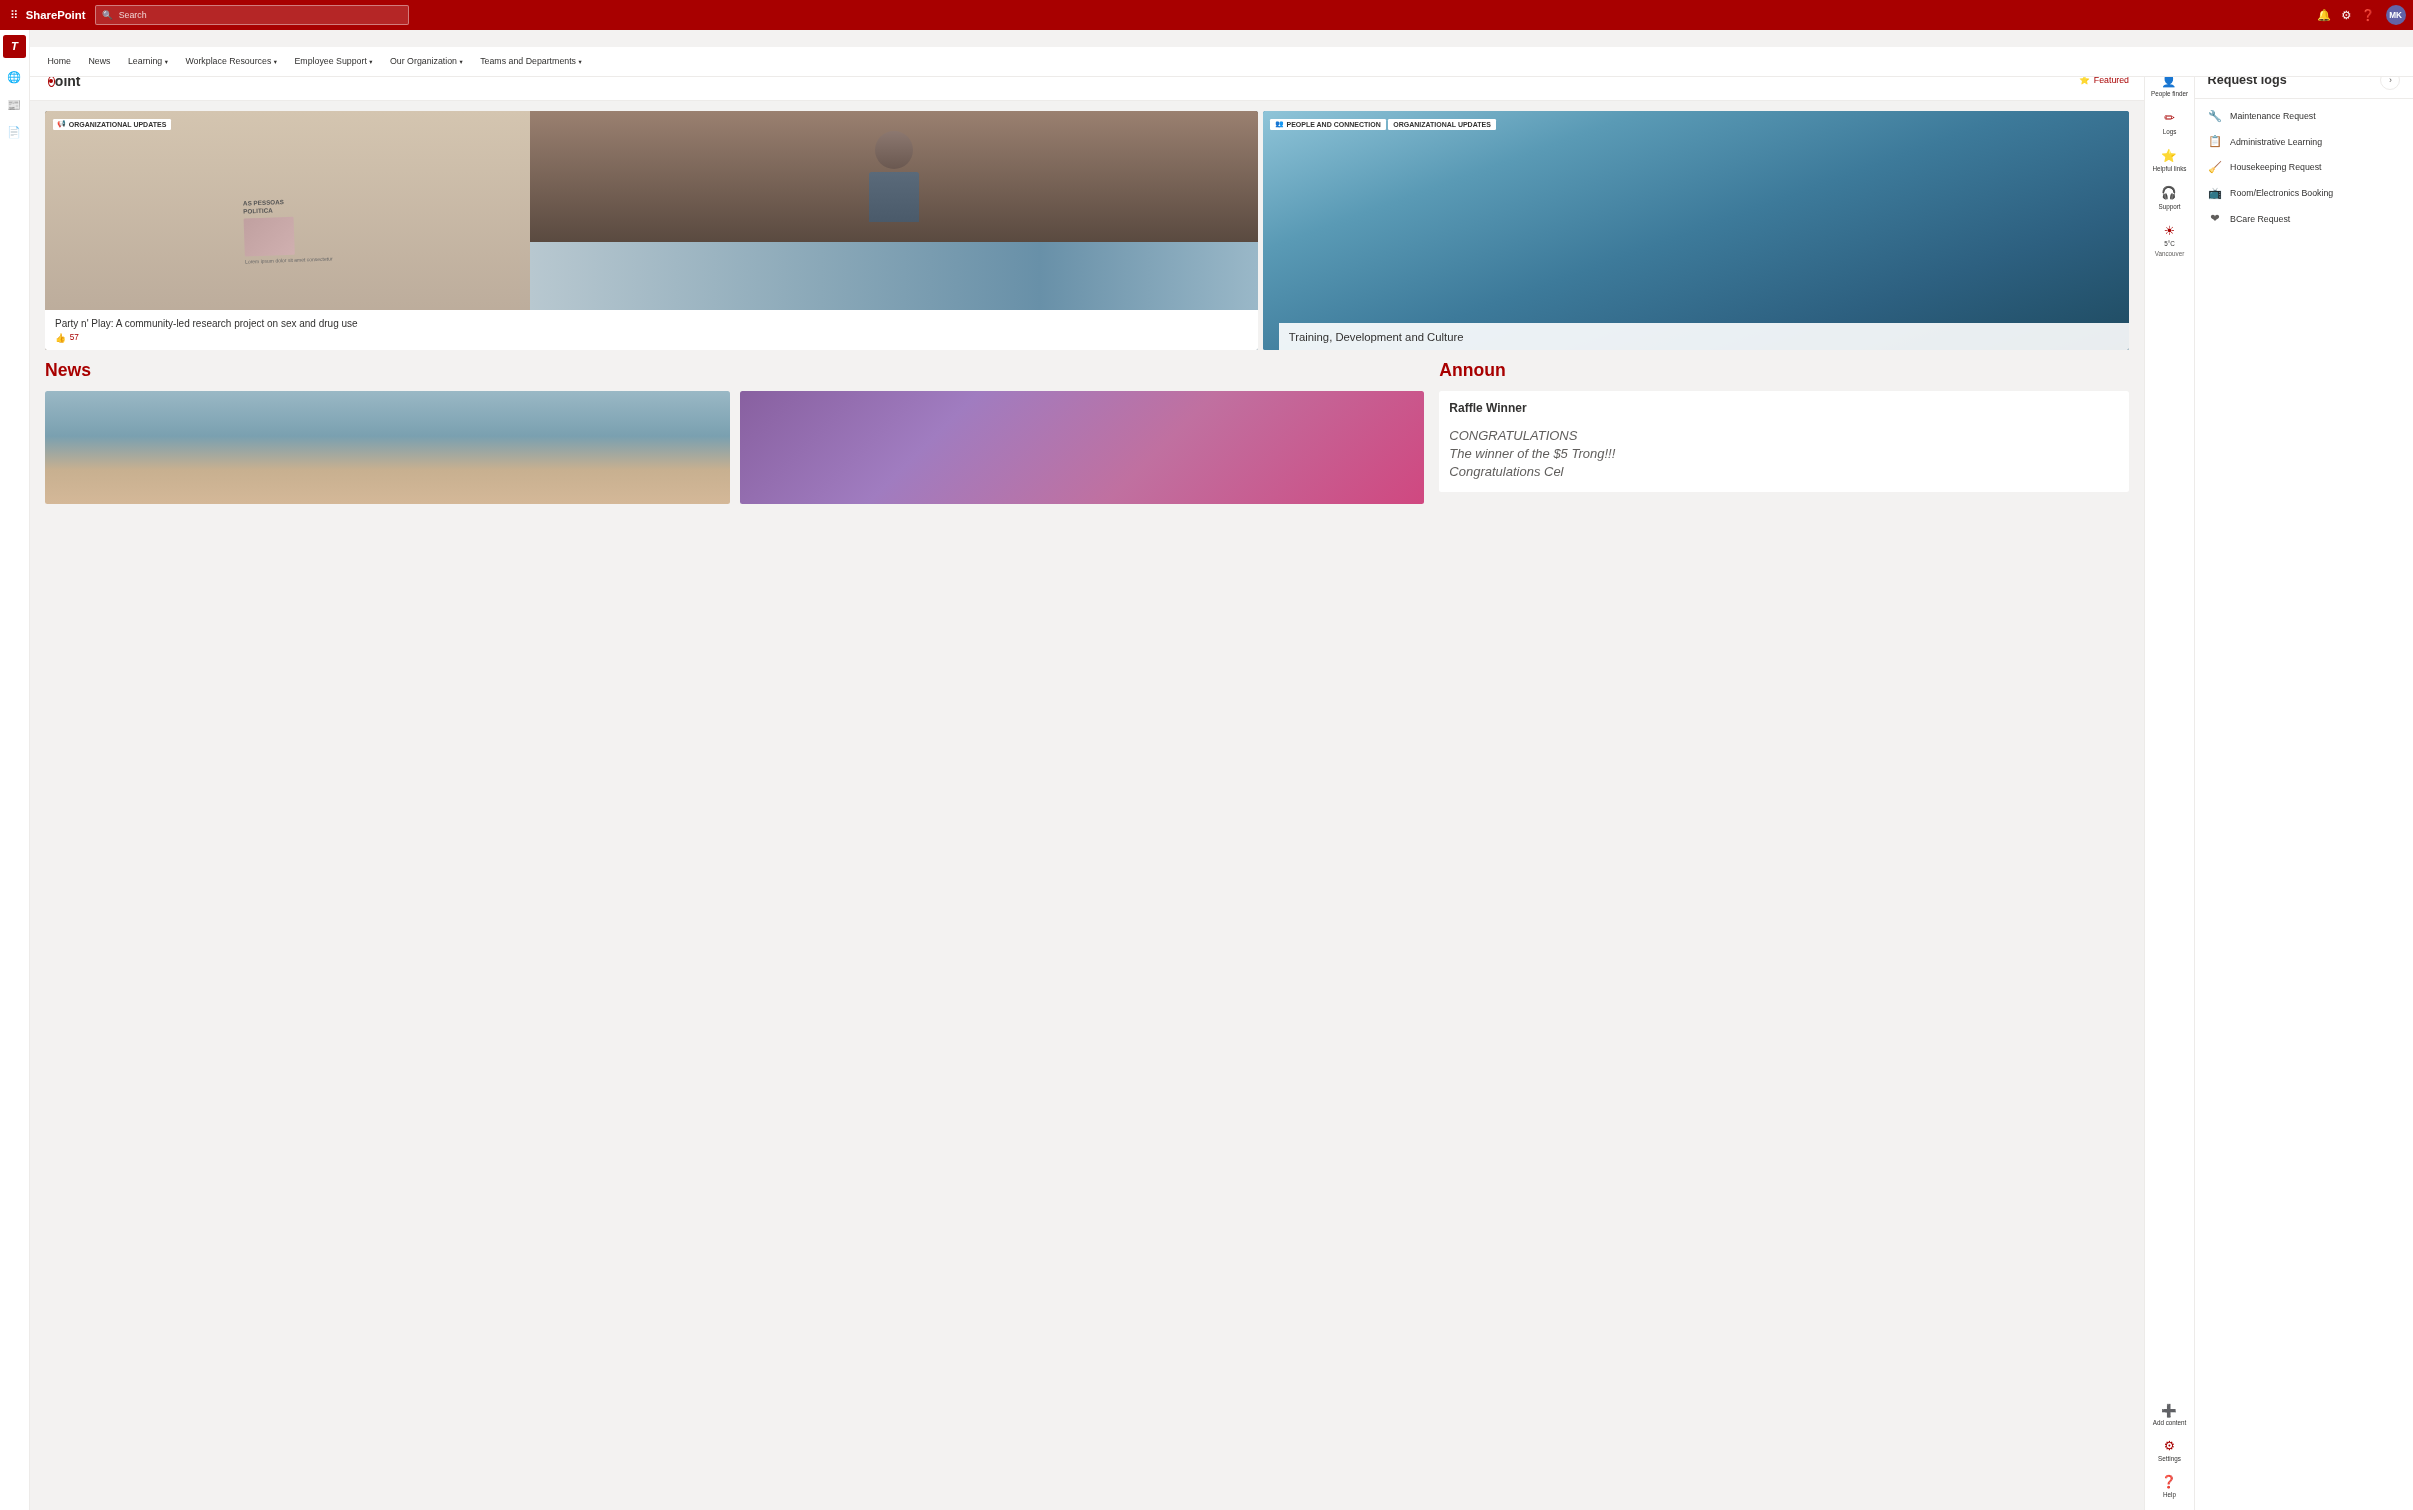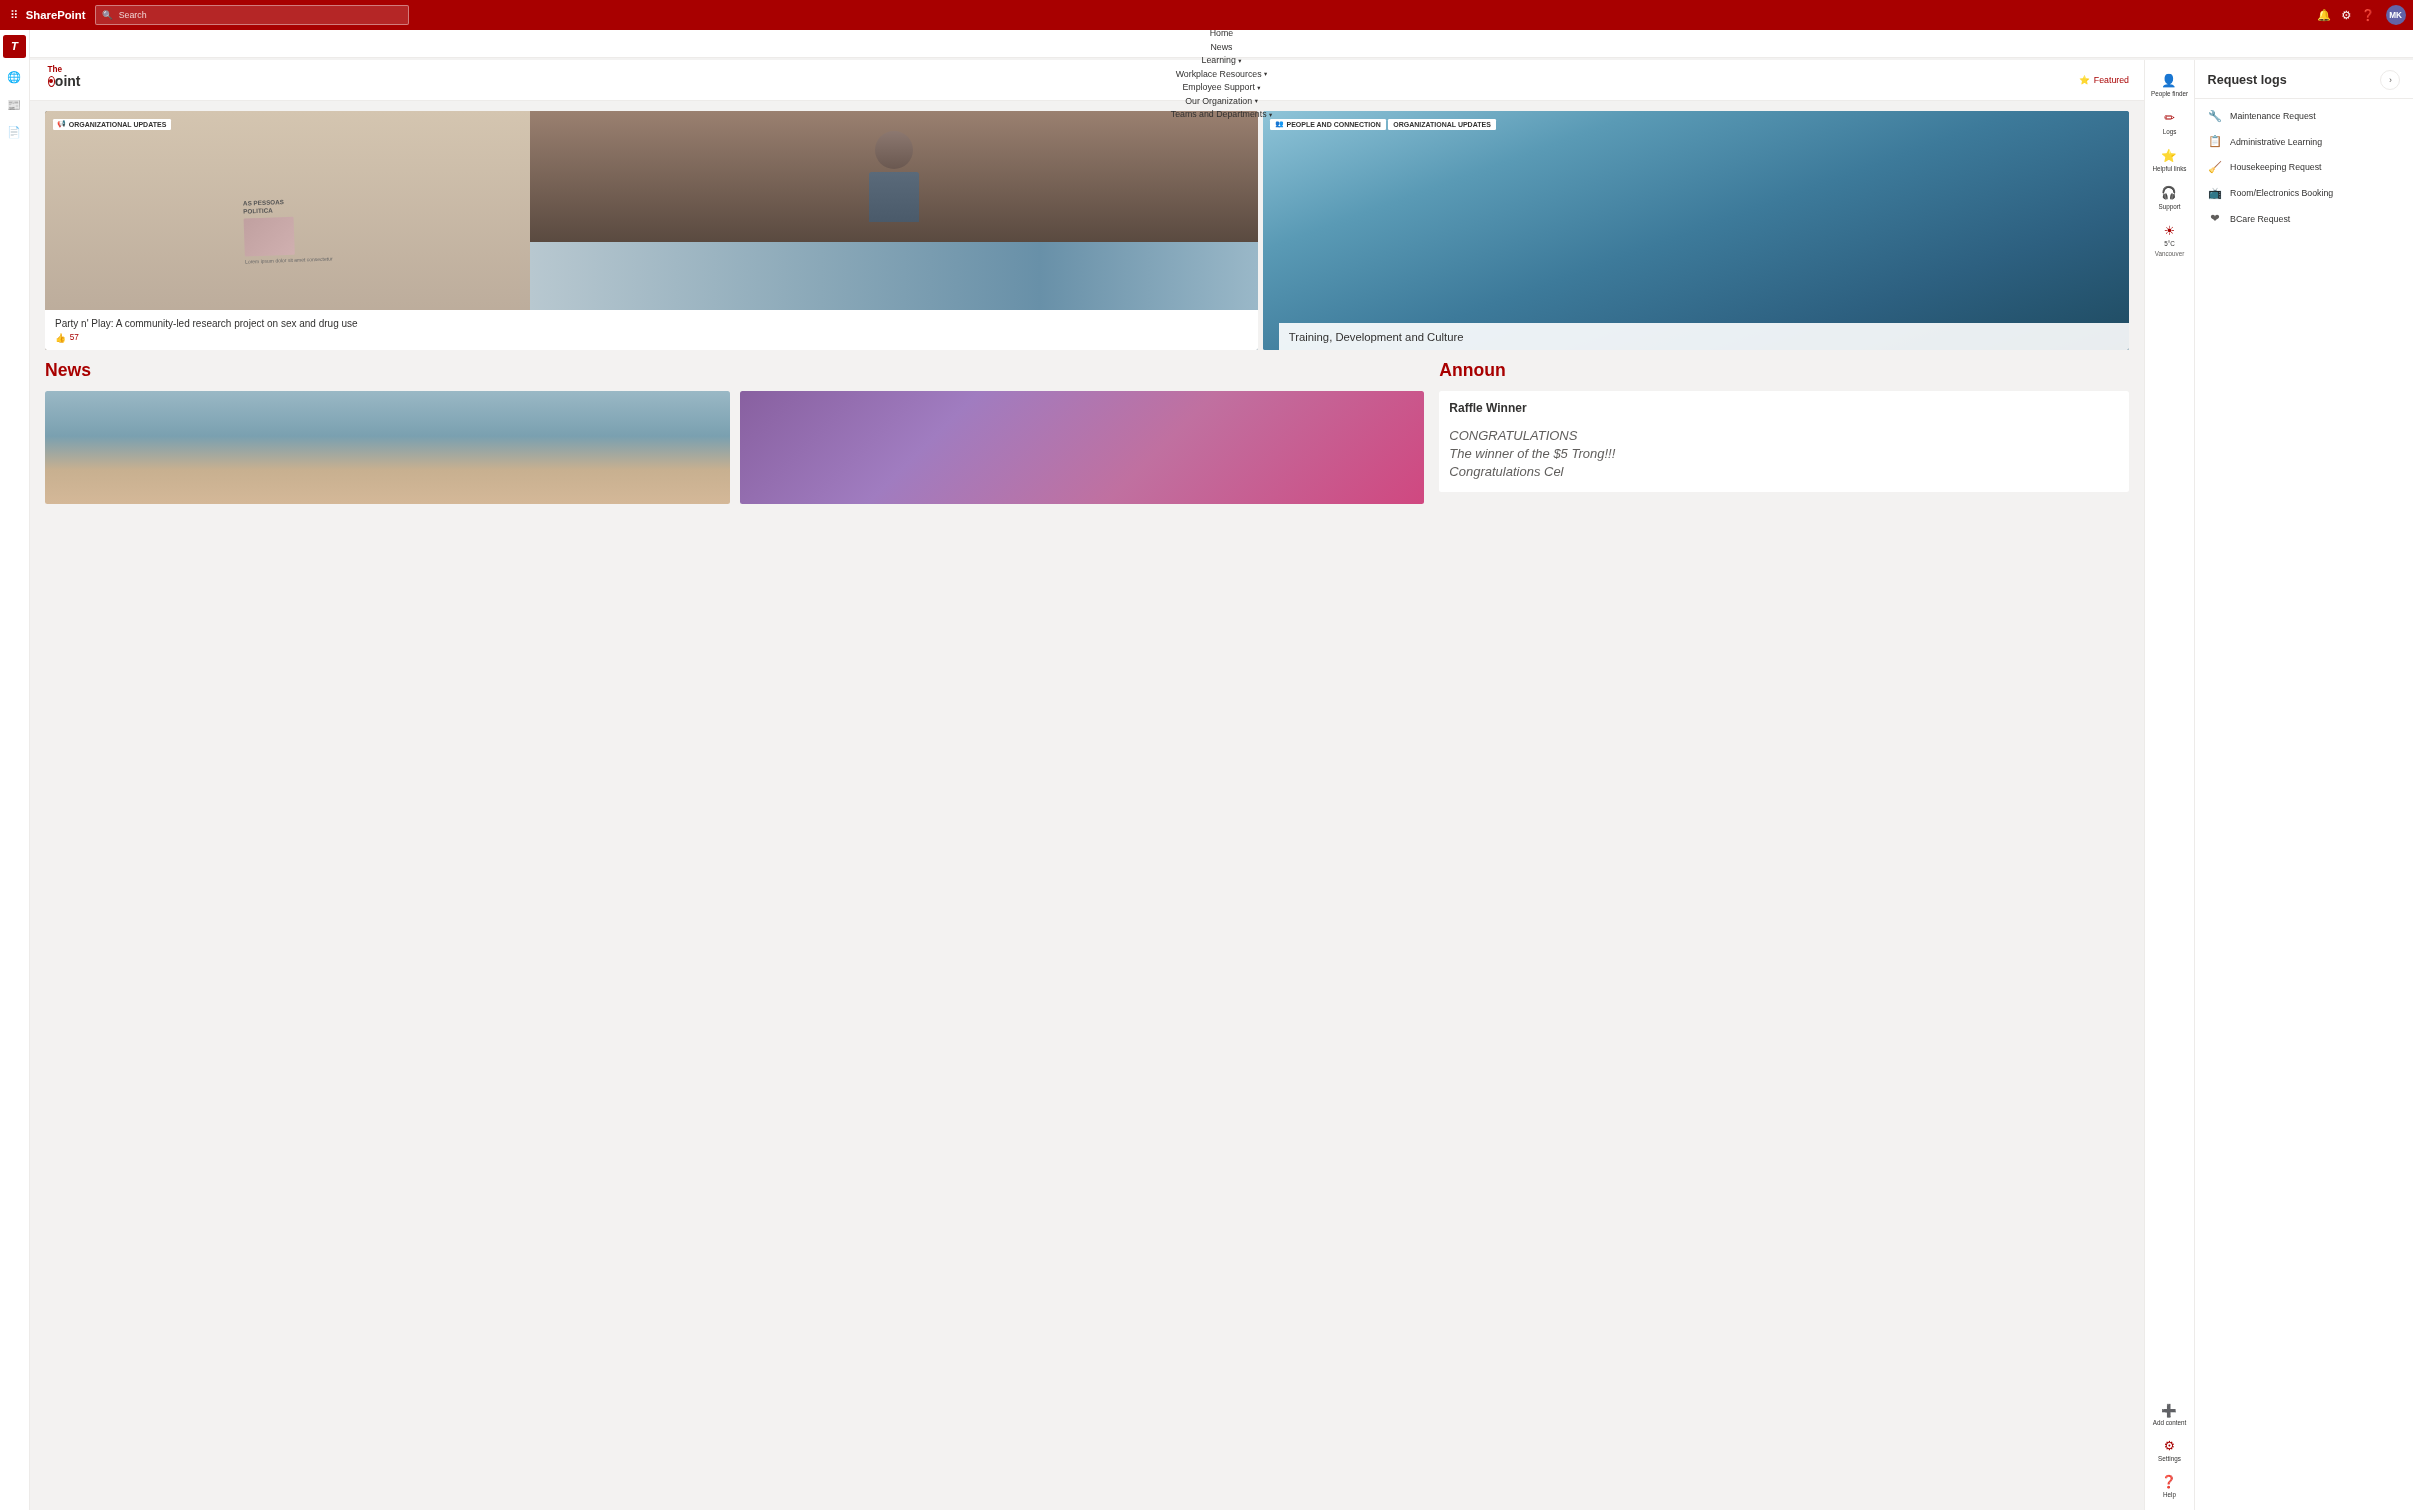--- a/index.html
+++ b/index.html
@@ -88,32 +88,31 @@
       border-radius: 2.5px;
       display: flex; align-items: center; justify-content: center;
       cursor: pointer;
       color: #605e5c;
       font-size: 11.3px;
     }
 
     
     .nav-bar {
       position: fixed;
-      top: 28px;
+      top: 47px;
       left: 30px;
       right: 0;
       height: 30px;
       background: white;
       border-bottom: 0.6px solid #edebe9;
       display: flex;
       align-items: center;
       padding: 0 10px;
       gap: 2.5px;
       z-index: 800;
-      flex-direction: column;
     }
     .nav-item {
       padding: 0 7.5px;
       height: 30px;
       display: flex;
       align-items: center;
       gap: 2.5px;
       cursor: pointer;
       font-size: 8.8px;
       color: #323130;

